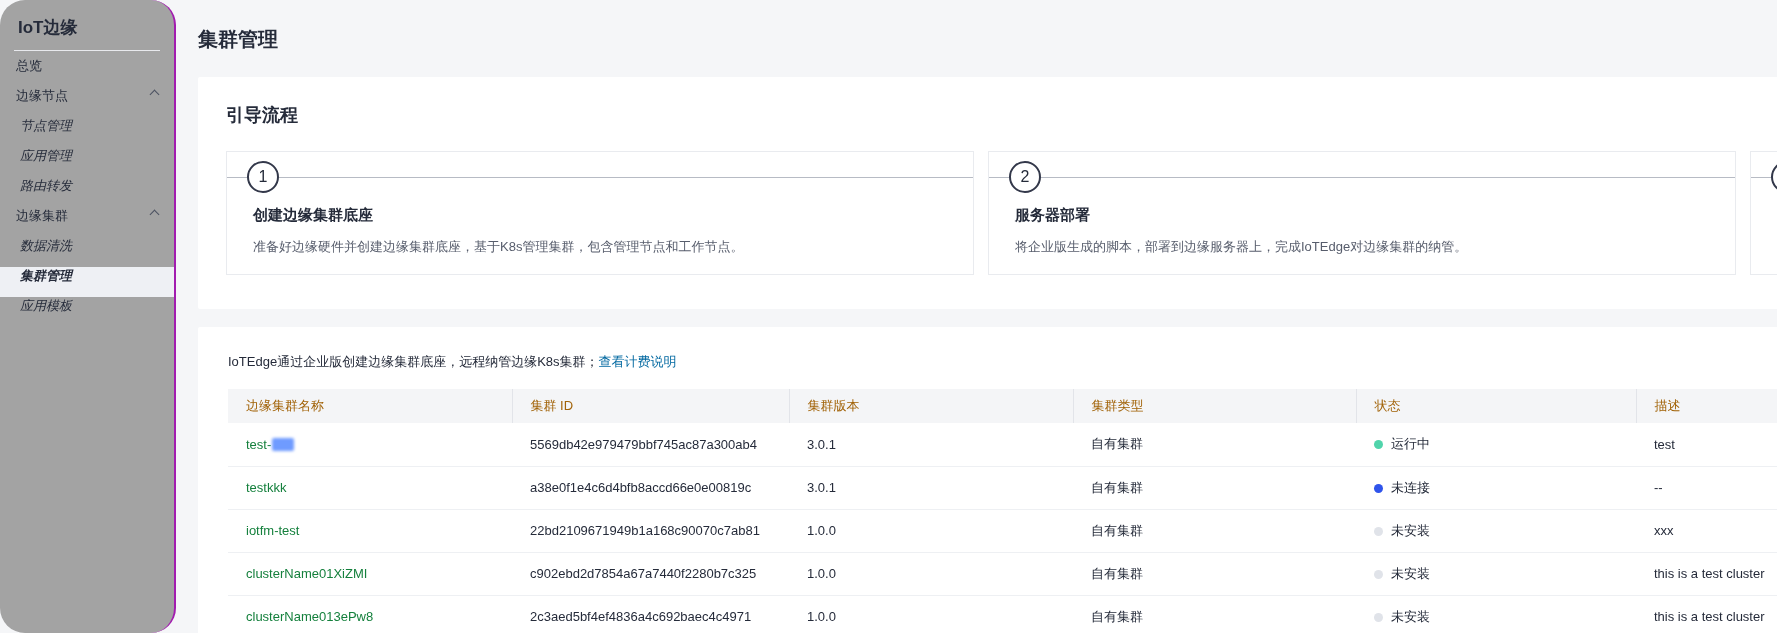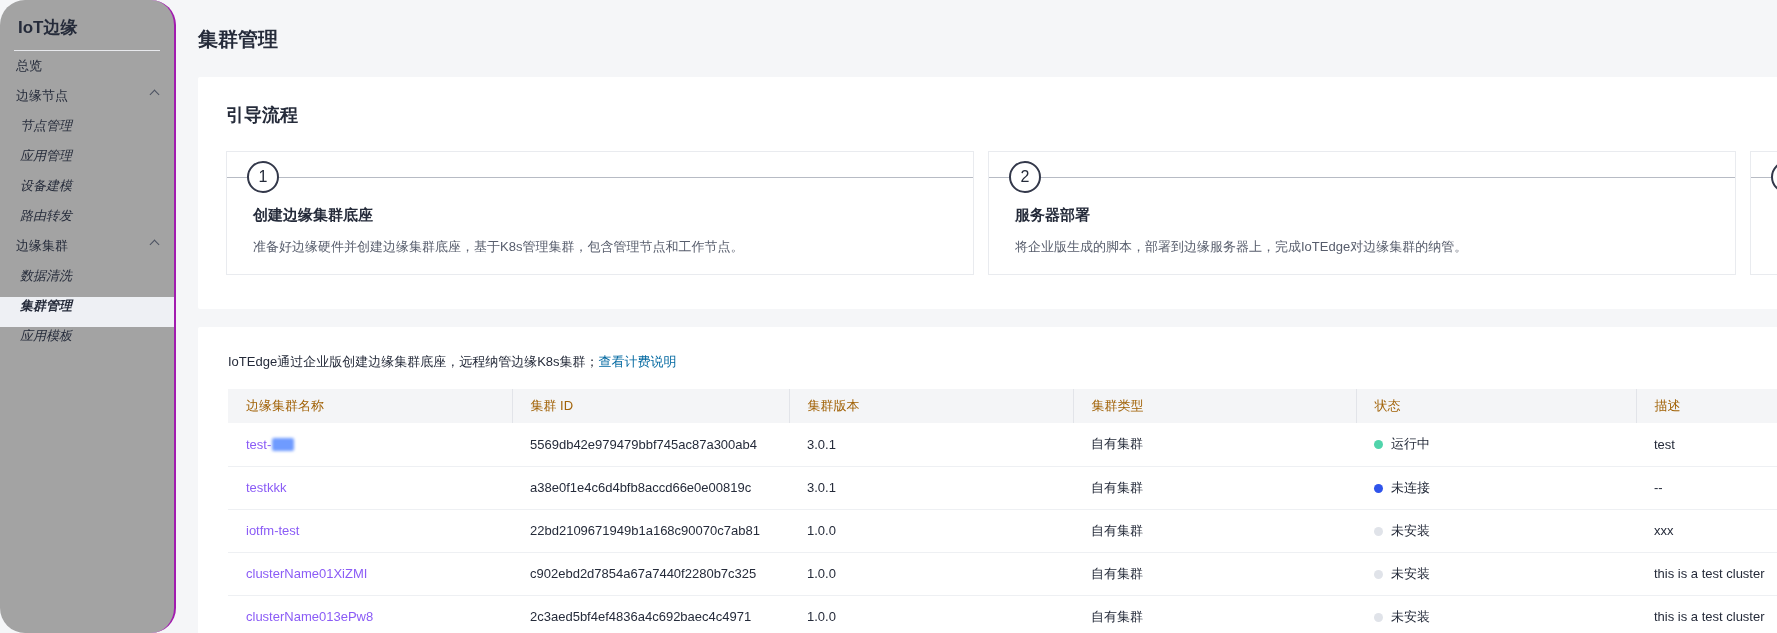--- a/index.html
+++ b/index.html
@@ -68,21 +68,21 @@
   col.c-status  { width:280px; }
   thead th {
     background:#f4f5f7; height:34px; font-weight:normal; font-size:13px;
     text-align:left; padding:0 12px 0 18px; color:#a16207;
   }
   thead th + th { border-left:1px solid #e2e4e9; }
   tbody td {
     height:43px; font-size:13px; padding:0 12px 0 18px;
     border-bottom:1px solid #eef0f3; color:#252b3a; white-space:nowrap; overflow:hidden;
   }
-  a.cluster-link { color:#8b5cf6; text-decoration:none; cursor:pointer; }
+  a.cluster-link { color:#15803d; text-decoration:none; cursor:pointer; }
   .dot {
     display:inline-block; width:9px; height:9px; border-radius:50%;
     margin-right:8px; vertical-align:-1px; background:#e0e3e9;
   }
   .redacted {
     display:inline-block; width:22px; height:13px; background:#6f9bff;
     border-radius:2px; filter:blur(1.5px); vertical-align:-2px; margin-left:1px;
   }
 </style>
 </head>
@@ -99,23 +99,20 @@
       </div>
       <div class="nav-item">
         <span>边缘节点</span>
         <span class="chev"></span>
       </div>
       <div class="nav-item sub">
         <span>节点管理</span>
       </div>
       <div class="nav-item sub">
         <span>应用管理</span>
-      </div>
-      <div class="nav-item sub">
-        <span>设备建模</span>
       </div>
       <div class="nav-item sub">
         <span>路由转发</span>
       </div>
       <div class="nav-item">
         <span>边缘集群</span>
         <span class="chev"></span>
       </div>
       <div class="nav-item sub">
         <span>数据清洗</span>

